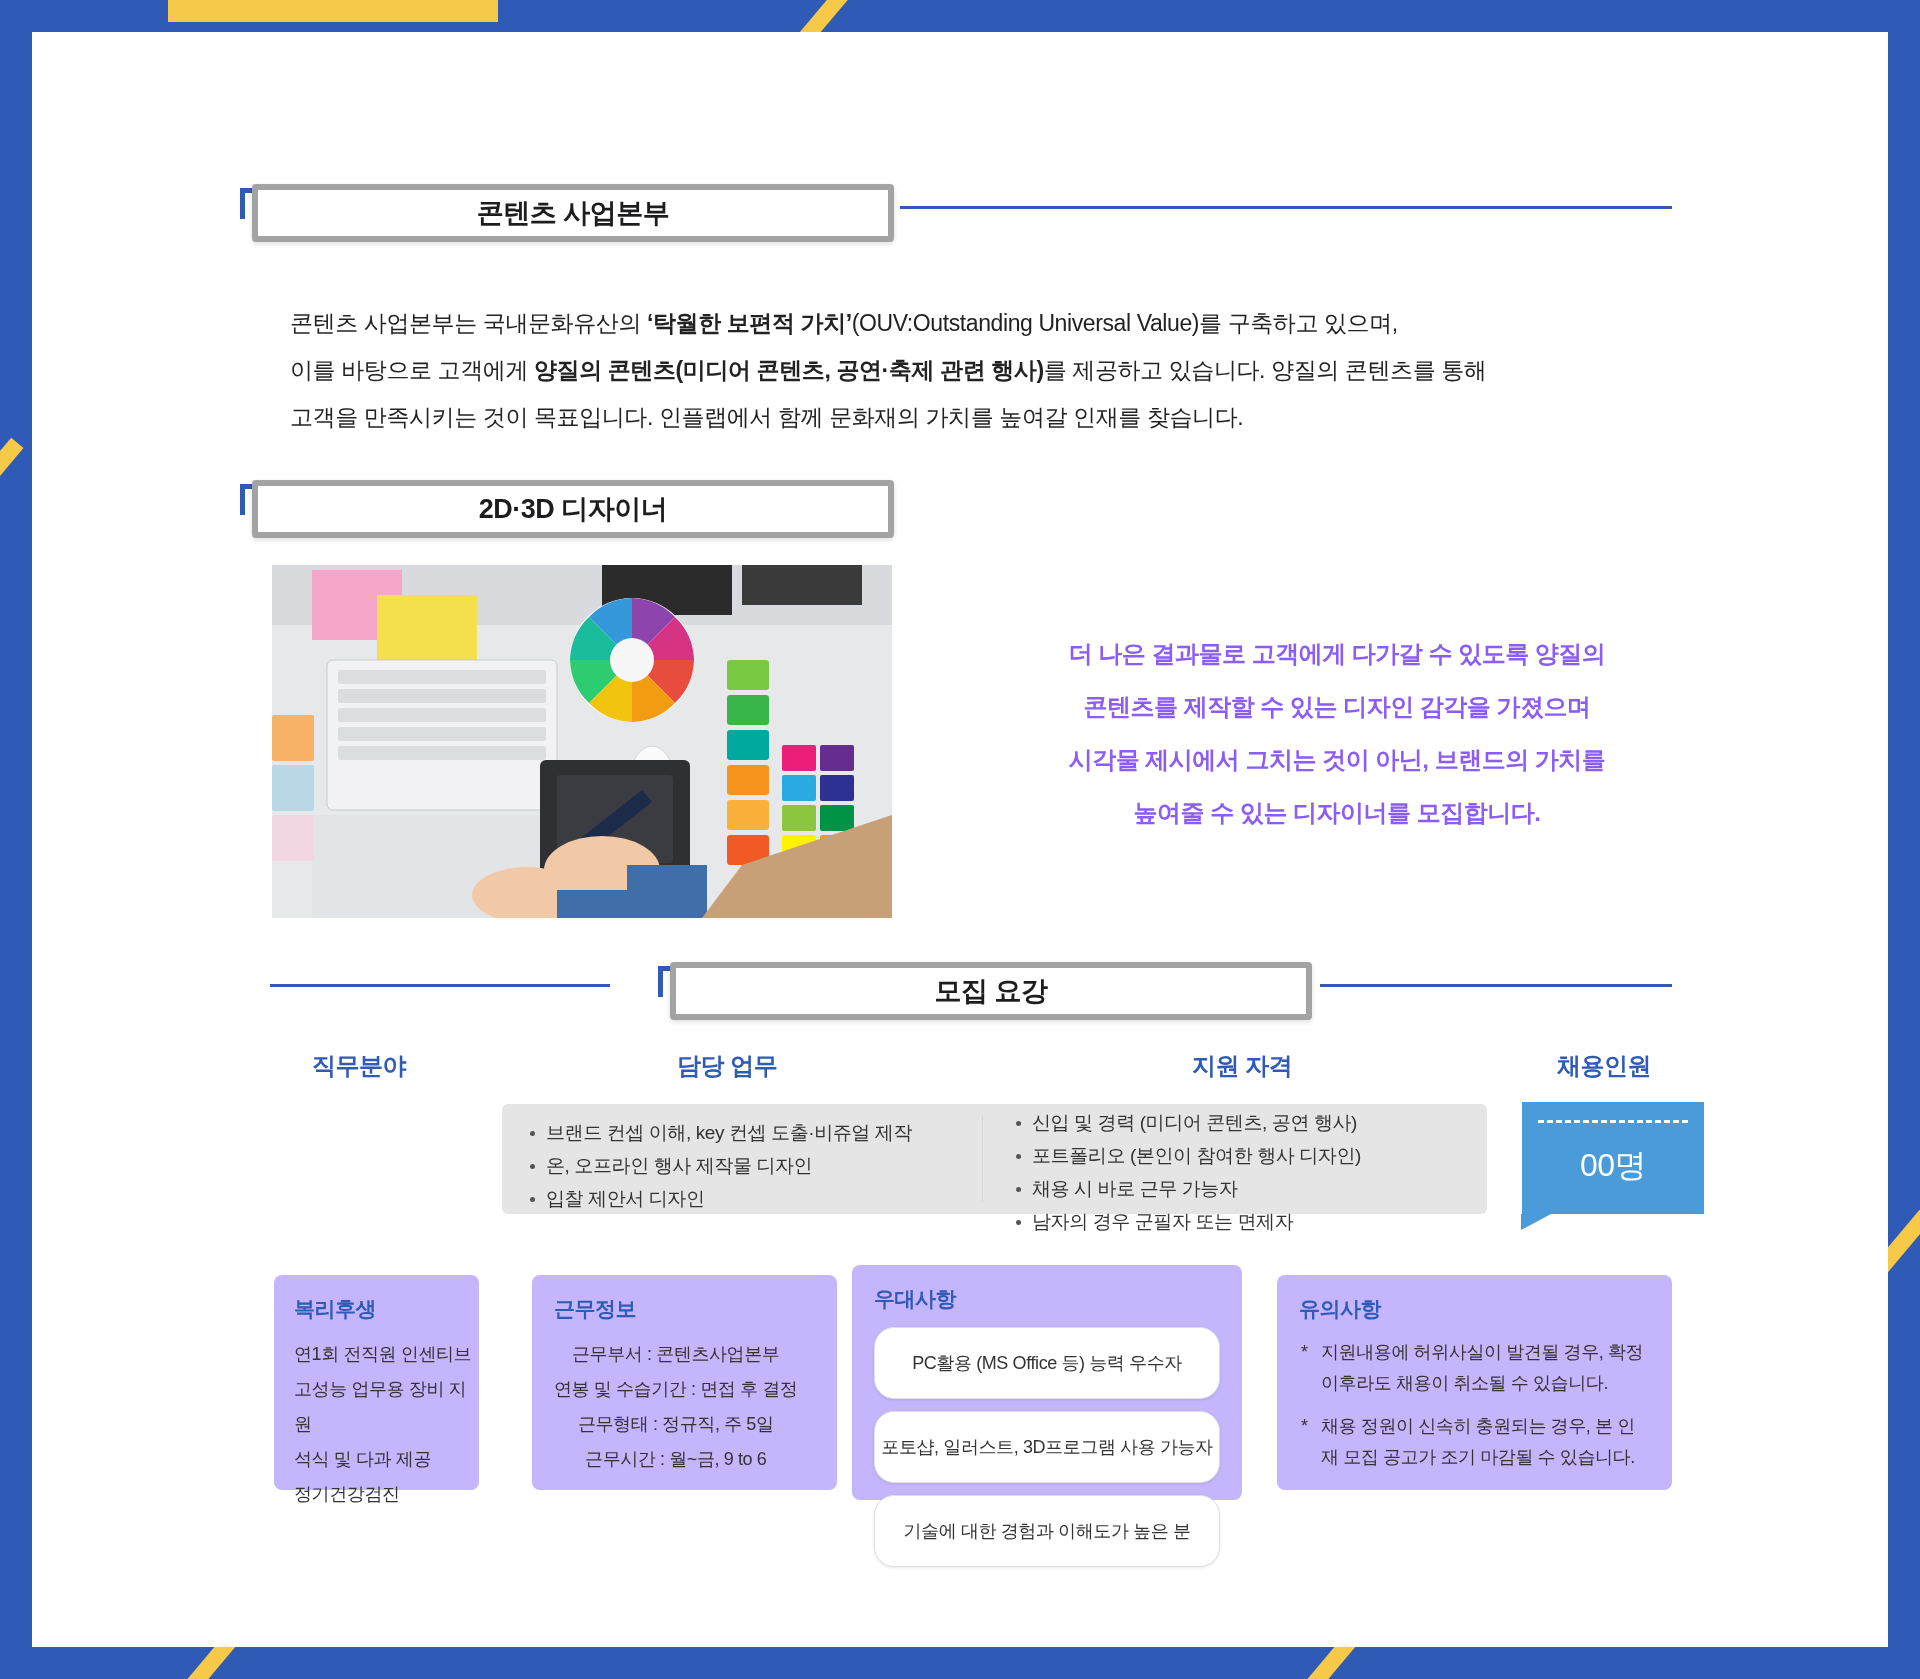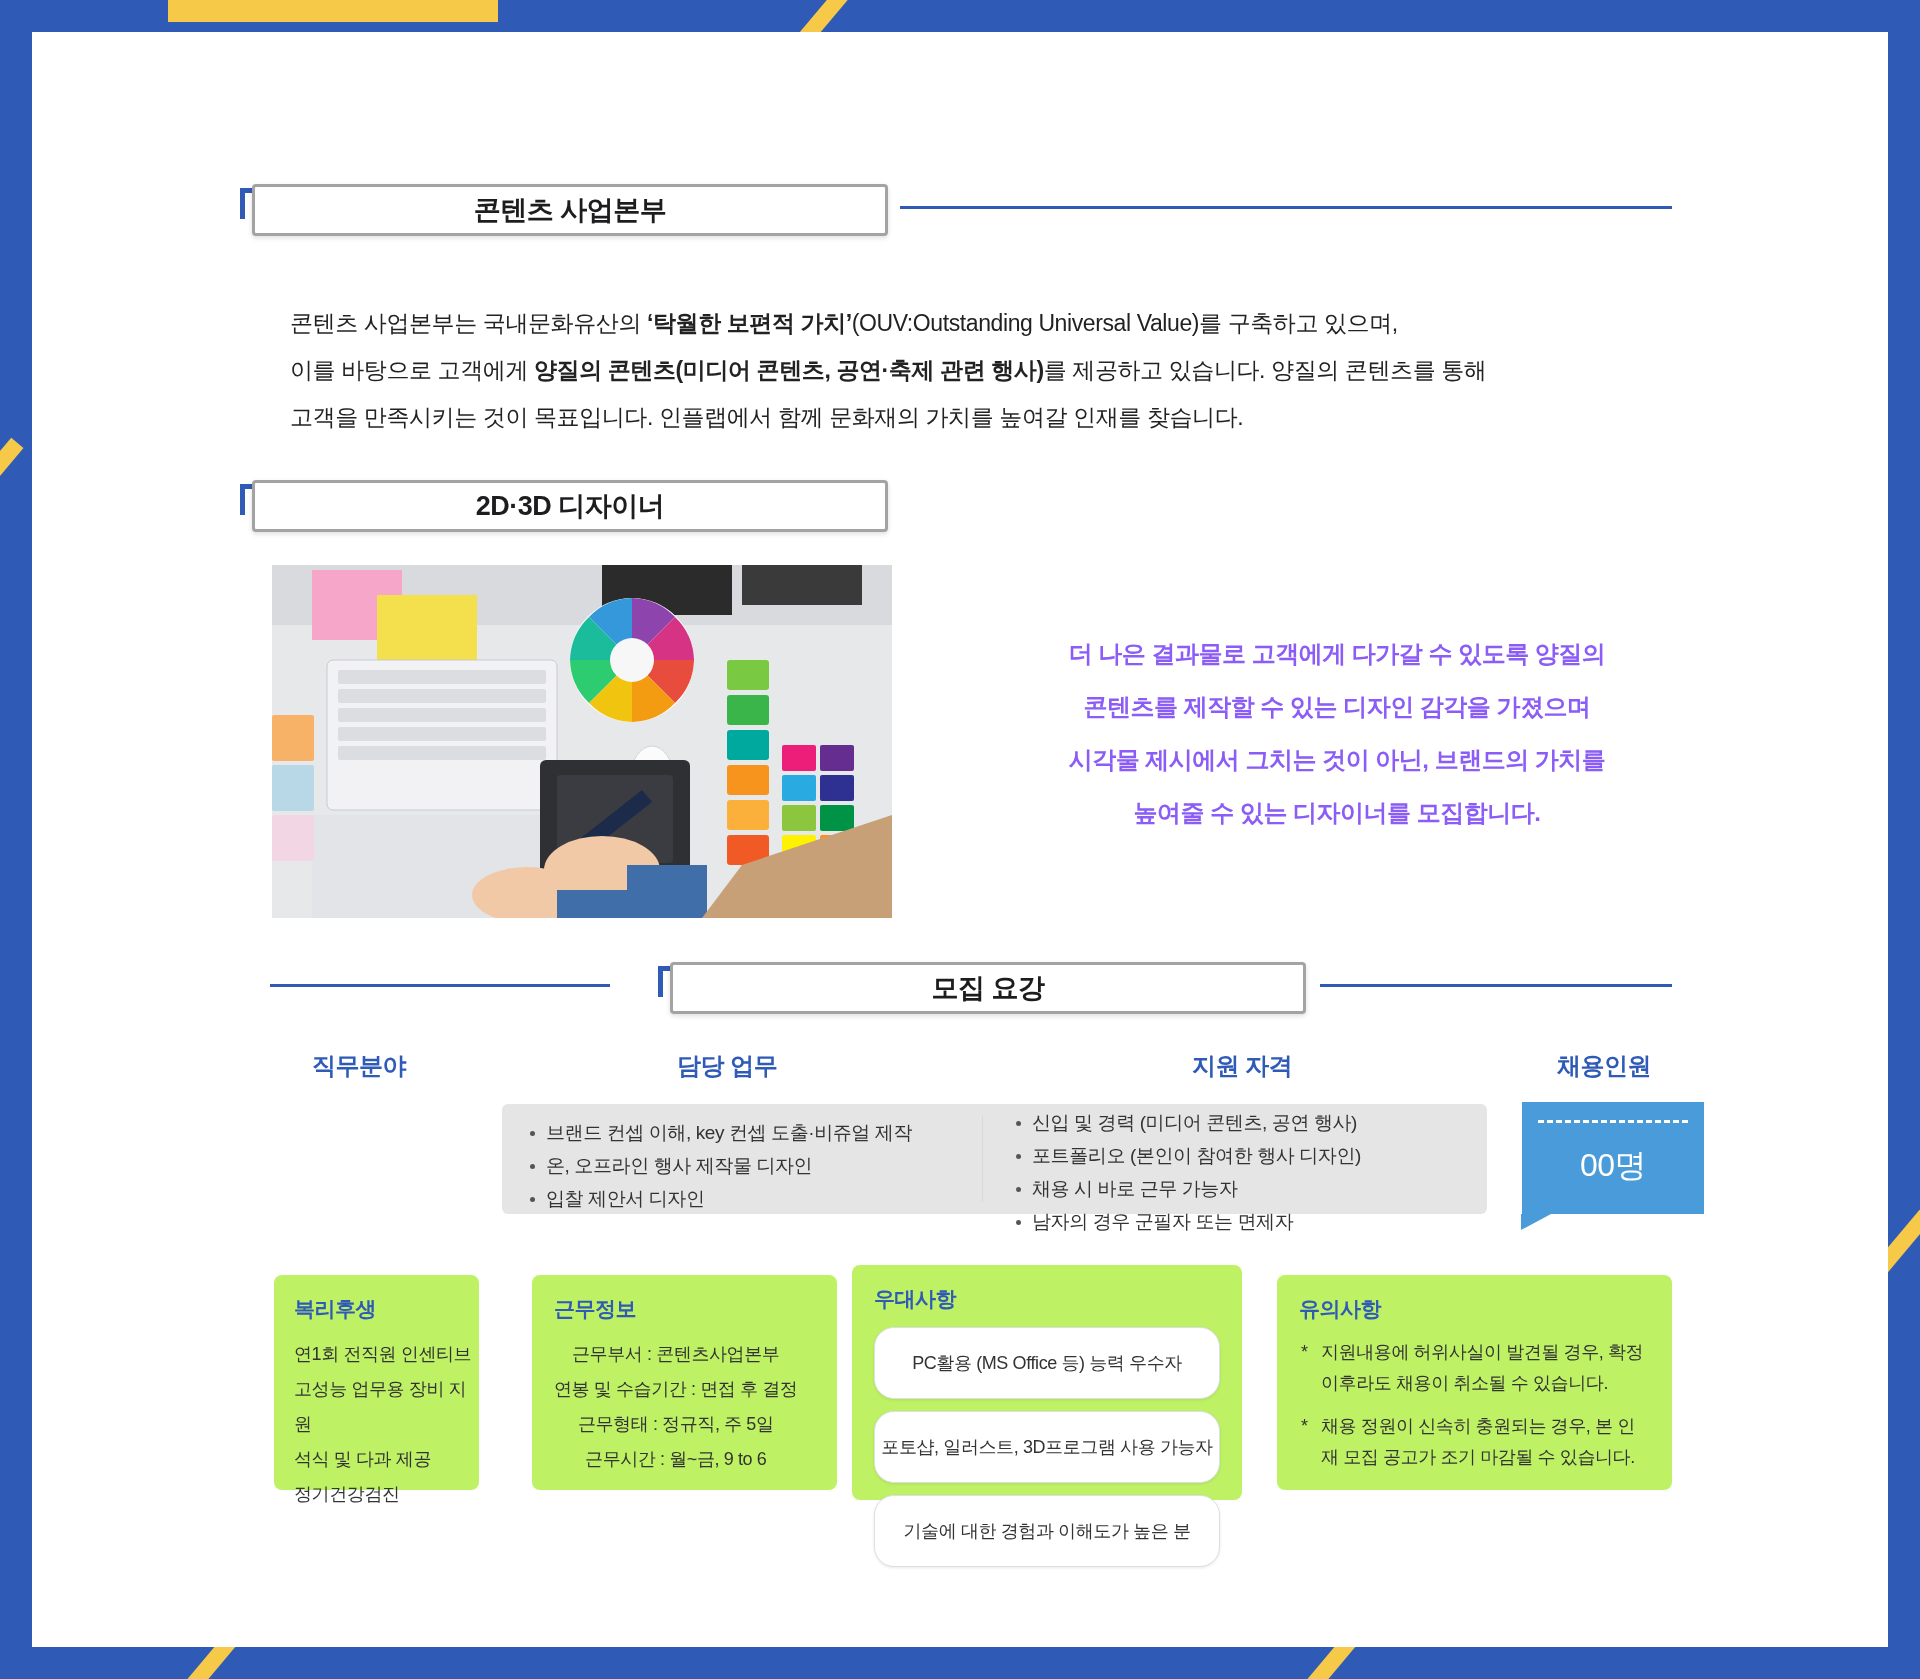--- a/index.html
+++ b/index.html
@@ -22,21 +22,21 @@
 
   .page{
     position:absolute;left:32px;top:32px;width:1856px;height:1615px;
     background:#ffffff;
   }
 
   
   .sec{position:relative;height:46px;margin:0;}
   .sec .box{
     position:absolute;top:0;height:46px;background:#fff;
-    border:3px solid #a3a3a3;border-radius:4px;
+    border:6px solid #a3a3a3;border-radius:4px;
     box-shadow:0 2px 5px rgba(0,0,0,.13);
     display:flex;align-items:center;justify-content:center;
   }
   .sec .box span{
     font-size:27px;font-weight:bold;color:#1d1d1f;letter-spacing:-.5px;
   }
   .sec .tick{
     position:absolute;width:34px;height:26px;
     border-left:5px solid #2f5bb7;border-top:5px solid #2f5bb7;
   }
@@ -103,21 +103,21 @@
   }
   .hire .dash{
     position:absolute;left:16px;right:16px;top:18px;height:0;
     border-top:3px dashed #ffffff;
   }
   .hire .num{
     position:absolute;left:0;right:0;top:42px;text-align:center;
     font-size:32px;letter-spacing:-.5px;
   }
 
-  .card{position:absolute;background:#bef264;border-radius:8px;}
+  .card{position:absolute;background:#c4b5fd;border-radius:8px;}
   .card h4{
     margin:0;font-size:21px;font-weight:bold;color:#2f5bb7;letter-spacing:-.5px;
   }
   .card p{margin:0;font-size:18px;line-height:35px;color:#333;letter-spacing:-.4px;}
 
   .pill{
     background:#fff;border:1px solid #dcdfe4;border-radius:20px;
     box-shadow:0 1px 3px rgba(0,0,0,.09);
     font-size:18px;color:#333;text-align:center;
     padding:23px 0;margin-bottom:12px;letter-spacing:-.4px;

